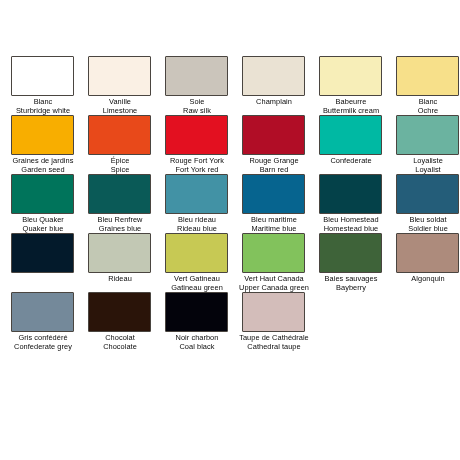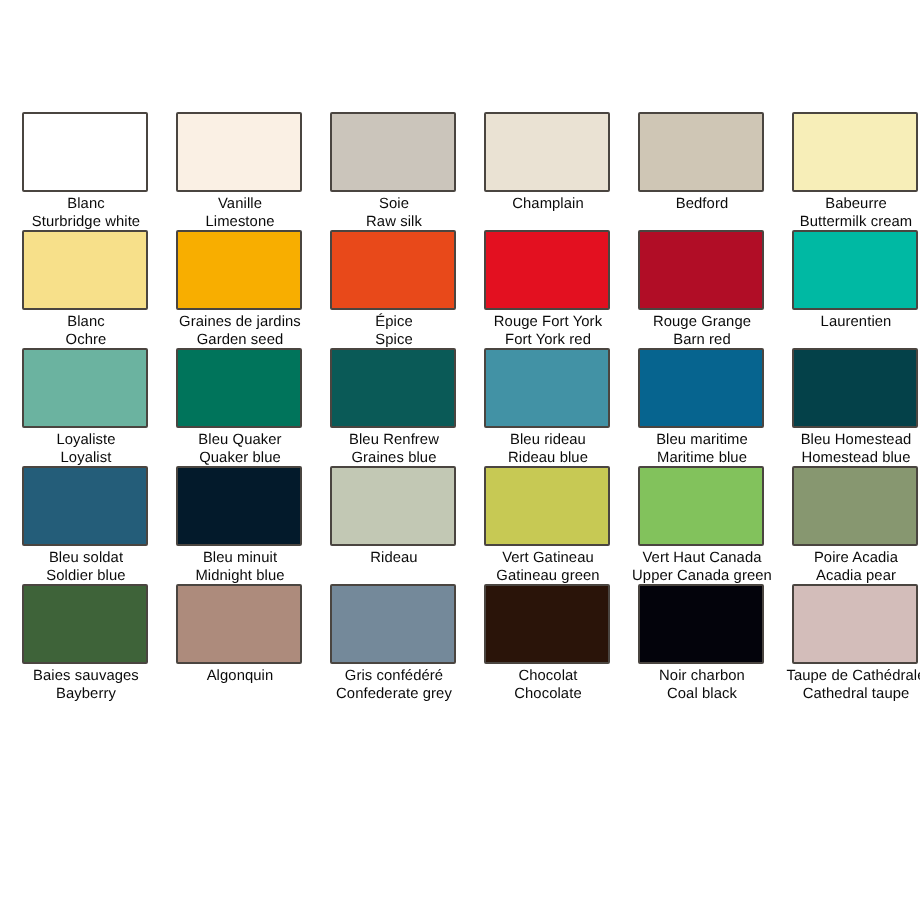--- a/index.html
+++ b/index.html
@@ -84,26 +84,20 @@
           <span class="swatch-name-en">Raw silk</span>
         </div>
       </div>
       <div class="swatch-cell">
         <div class="swatch-chip" style="background-color: rgb(234, 226, 211);"></div>
         <div class="swatch-labels">
           <span class="swatch-name-fr">Champlain</span>
         </div>
       </div>
       <div class="swatch-cell">
-        <div class="swatch-chip" style="background-color: rgb(207, 198, 181);"></div>
-        <div class="swatch-labels">
-          <span class="swatch-name-fr">Bedford</span>
-        </div>
-      </div>
-      <div class="swatch-cell">
         <div class="swatch-chip" style="background-color: rgb(247, 238, 184);"></div>
         <div class="swatch-labels">
           <span class="swatch-name-fr">Babeurre</span>
           <span class="swatch-name-en">Buttermilk cream</span>
         </div>
       </div>
       <div class="swatch-cell">
         <div class="swatch-chip" style="background-color: rgb(247, 224, 138);"></div>
         <div class="swatch-labels">
           <span class="swatch-name-fr">Blanc</span>
@@ -134,21 +128,21 @@
       <div class="swatch-cell">
         <div class="swatch-chip" style="background-color: rgb(177, 13, 38);"></div>
         <div class="swatch-labels">
           <span class="swatch-name-fr">Rouge Grange</span>
           <span class="swatch-name-en">Barn red</span>
         </div>
       </div>
       <div class="swatch-cell">
         <div class="swatch-chip" style="background-color: rgb(0, 185, 163);"></div>
         <div class="swatch-labels">
-          <span class="swatch-name-fr">Laurentien</span>
+          <span class="swatch-name-fr">Confederate</span>
         </div>
       </div>
       <div class="swatch-cell">
         <div class="swatch-chip" style="background-color: rgb(107, 179, 160);"></div>
         <div class="swatch-labels">
           <span class="swatch-name-fr">Loyaliste</span>
           <span class="swatch-name-en">Loyalist</span>
         </div>
       </div>
       <div class="swatch-cell">
@@ -188,50 +182,39 @@
       </div>
       <div class="swatch-cell">
         <div class="swatch-chip" style="background-color: rgb(36, 93, 121);"></div>
         <div class="swatch-labels">
           <span class="swatch-name-fr">Bleu soldat</span>
           <span class="swatch-name-en">Soldier blue</span>
         </div>
       </div>
       <div class="swatch-cell">
         <div class="swatch-chip" style="background-color: rgb(3, 26, 43);"></div>
-        <div class="swatch-labels">
-          <span class="swatch-name-fr">Bleu minuit</span>
-          <span class="swatch-name-en">Midnight blue</span>
-        </div>
       </div>
       <div class="swatch-cell">
         <div class="swatch-chip" style="background-color: rgb(194, 200, 180);"></div>
         <div class="swatch-labels">
           <span class="swatch-name-fr">Rideau</span>
         </div>
       </div>
       <div class="swatch-cell">
         <div class="swatch-chip" style="background-color: rgb(199, 201, 84);"></div>
         <div class="swatch-labels">
           <span class="swatch-name-fr">Vert Gatineau</span>
           <span class="swatch-name-en">Gatineau green</span>
         </div>
       </div>
       <div class="swatch-cell">
         <div class="swatch-chip" style="background-color: rgb(130, 194, 92);"></div>
         <div class="swatch-labels">
           <span class="swatch-name-fr">Vert Haut Canada</span>
           <span class="swatch-name-en">Upper Canada green</span>
-        </div>
-      </div>
-      <div class="swatch-cell">
-        <div class="swatch-chip" style="background-color: rgb(135, 151, 112);"></div>
-        <div class="swatch-labels">
-          <span class="swatch-name-fr">Poire Acadia</span>
-          <span class="swatch-name-en">Acadia pear</span>
         </div>
       </div>
       <div class="swatch-cell">
         <div class="swatch-chip" style="background-color: rgb(62, 99, 57);"></div>
         <div class="swatch-labels">
           <span class="swatch-name-fr">Baies sauvages</span>
           <span class="swatch-name-en">Bayberry</span>
         </div>
       </div>
       <div class="swatch-cell">

